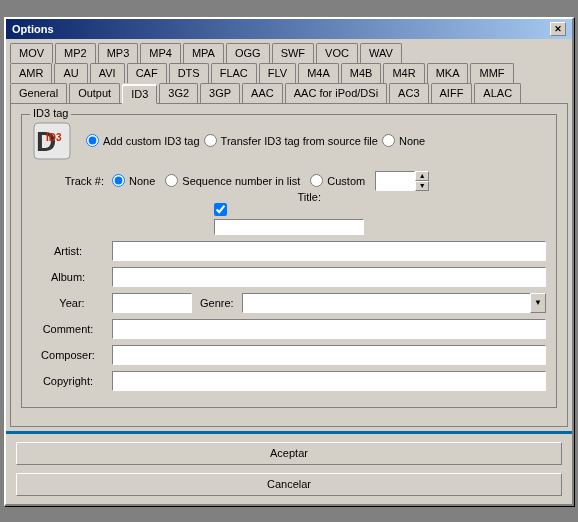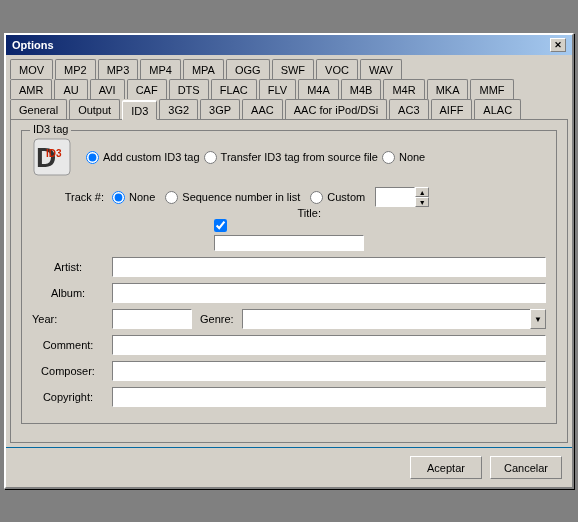--- a/index.html
+++ b/index.html
@@ -213,21 +213,21 @@
       gap: 4px;
       margin-bottom: 3px;
     }
     .year-genre-row {
       display: flex;
       align-items: center;
       margin-bottom: 6px;
     }
     .year-label {
       width: 80px;
-      text-align: left;
+      text-align: center;
       padding-right: 0;
     }
     .year-input {
       width: 80px;
       height: 20px;
       border: 1px solid;
       border-color: #808080 #fff #fff #808080;
       background: white;
       padding: 1px 3px;
       font-size: 11px;
@@ -263,22 +263,23 @@
       align-items: center;
       justify-content: center;
       font-size: 8px;
       pointer-events: none;
     }
     .bottom-bar {
       display: flex;
       justify-content: flex-end;
       gap: 8px;
       padding: 8px 10px;
-      border-top: 1px solid #0369a1;
-      background: #d4d0c8;
+      border-top: 3px solid #0369a1;
+      background: #d4d0c8;
+      flex-direction: column;
     }
     .btn {
       min-width: 72px;
       height: 23px;
       background: #d4d0c8;
       border: 1px solid;
       border-color: #fff #808080 #808080 #fff;
       padding: 0 12px;
       font-size: 11px;
       cursor: pointer;

